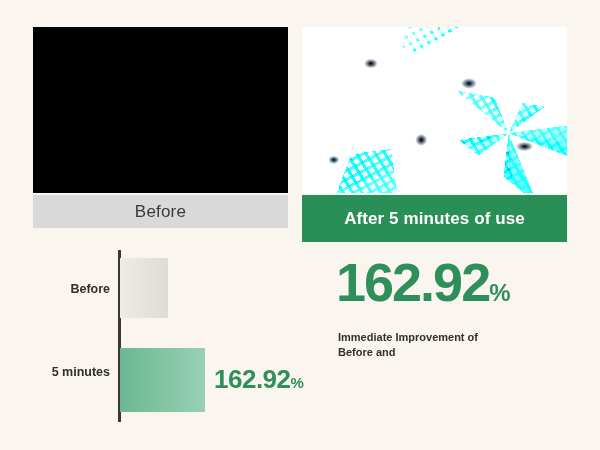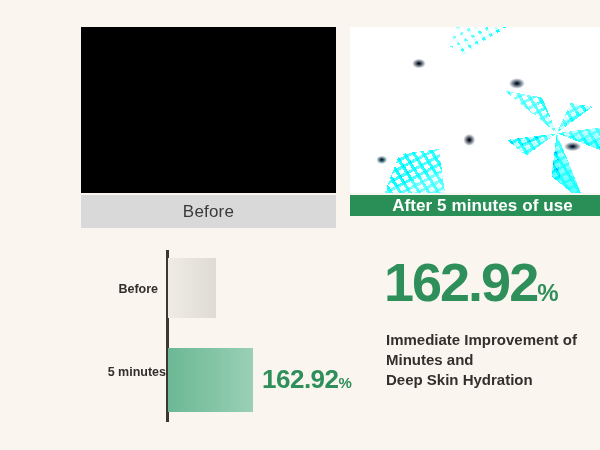--- a/index.html
+++ b/index.html
@@ -3,21 +3,21 @@
 <meta charset="utf-8">
 <style>
   html,body{margin:0;padding:0;}
   body{
     width:600px;height:450px;
     background:#faf6ef;
     font-family:"Liberation Sans", sans-serif;
     overflow:hidden;
     position:relative;
   }
-  #stage{position:absolute;inset:0;margin-left:48px;}
+  #stage{position:absolute;inset:0;}
 
   
   .panel{position:absolute;overflow:hidden;}
   .micro{position:absolute;inset:0;}
 
   
   .micro-before{
     background-color:#02040f;
     background-image:
       radial-gradient(ellipse 14px 10px at 22% 30%, #000309 0%, rgba(0,3,9,0) 72%),
@@ -70,61 +70,60 @@
   .bar{position:absolute;}
   .bar-before{background:linear-gradient(90deg,#efece6 0%,#e6e2dc 55%,#dedad4 100%);}
   .bar-after{background:linear-gradient(90deg,#6cb894 0%,#86c6a7 60%,#9bd0b6 100%);}
   .bar-label{position:absolute;color:#332f2a;font-size:12.5px;font-weight:700;line-height:1.25;text-align:right;}
   .bar-value{position:absolute;color:#2f8f5b;font-weight:700;font-size:26px;letter-spacing:-.5px;white-space:nowrap;}
   .bar-value .pct{font-size:15px;}
 
   
   .headline{position:absolute;color:#2f8f5b;font-weight:700;font-size:54px;letter-spacing:-2px;line-height:1;white-space:nowrap;}
   .headline .pct{font-size:24px;letter-spacing:-1px;}
-  .desc{position:absolute;color:#332f2a;font-weight:700;font-size:15px;line-height:1.33;}
+  .desc{position:absolute;color:#332f2a;font-weight:700;font-size:11px;line-height:1.33;}
   .desc div{white-space:nowrap;}
 </style>
 </head>
 <body style="background: rgb(250, 246, 239);">
 
 <div id="stage">
 
   <div class="panel" style="left:33px;top:27px;width:255px;height:166px;">
     <div class="micro micro-before"></div>
   </div>
   <div class="cap cap-before" style="left:33px;top:195px;width:255px;height:33px;">
     <span>Before</span>
   </div>
 
   <div class="panel" style="left:302px;top:27px;width:265px;height:166px;">
     <div class="micro micro-after"></div>
   </div>
-  <div class="cap cap-after" style="left:302px;top:195px;width:265px;height:21px;">
+  <div class="cap cap-after" style="left:302px;top:195px;width:265px;height:47px;">
     <span>After 5 minutes of use</span>
   </div>
 
   <div class="axis" style="left:118px;top:250px;width:2.5px;height:172px;"></div>
 
   <div class="bar bar-before" style="left:120px;top:258px;width:48px;height:60px;"></div>
   <div class="bar-label" style="left:10px;top:282px;width:100px;">
     <div>Before</div>
   </div>
 
   <div class="bar bar-after" style="left:120px;top:348px;width:85px;height:64px;"></div>
-  <div class="bar-label" style="left:18px;top:365px;width:100px;">
+  <div class="bar-label" style="left:10px;top:365px;width:100px;">
     <div>5 minutes</div>
   </div>
 
   <div class="bar-value" style="left:214px;top:364px;">
     <span>162.92</span><span class="pct">%</span>
   </div>
 
   <div class="headline" style="left:336px;top:255px;">
     <span>162.92</span><span class="pct">%</span>
   </div>
 
   <div class="desc" style="left:338px;top:330px;width:250px;">
     <div>Immediate Improvement of</div>
-    <div>Minutes and</div>
-    <div>Deep Skin Hydration</div>
+    <div>Before and</div>
   </div>
 
 </div>
 
 </body></html>

